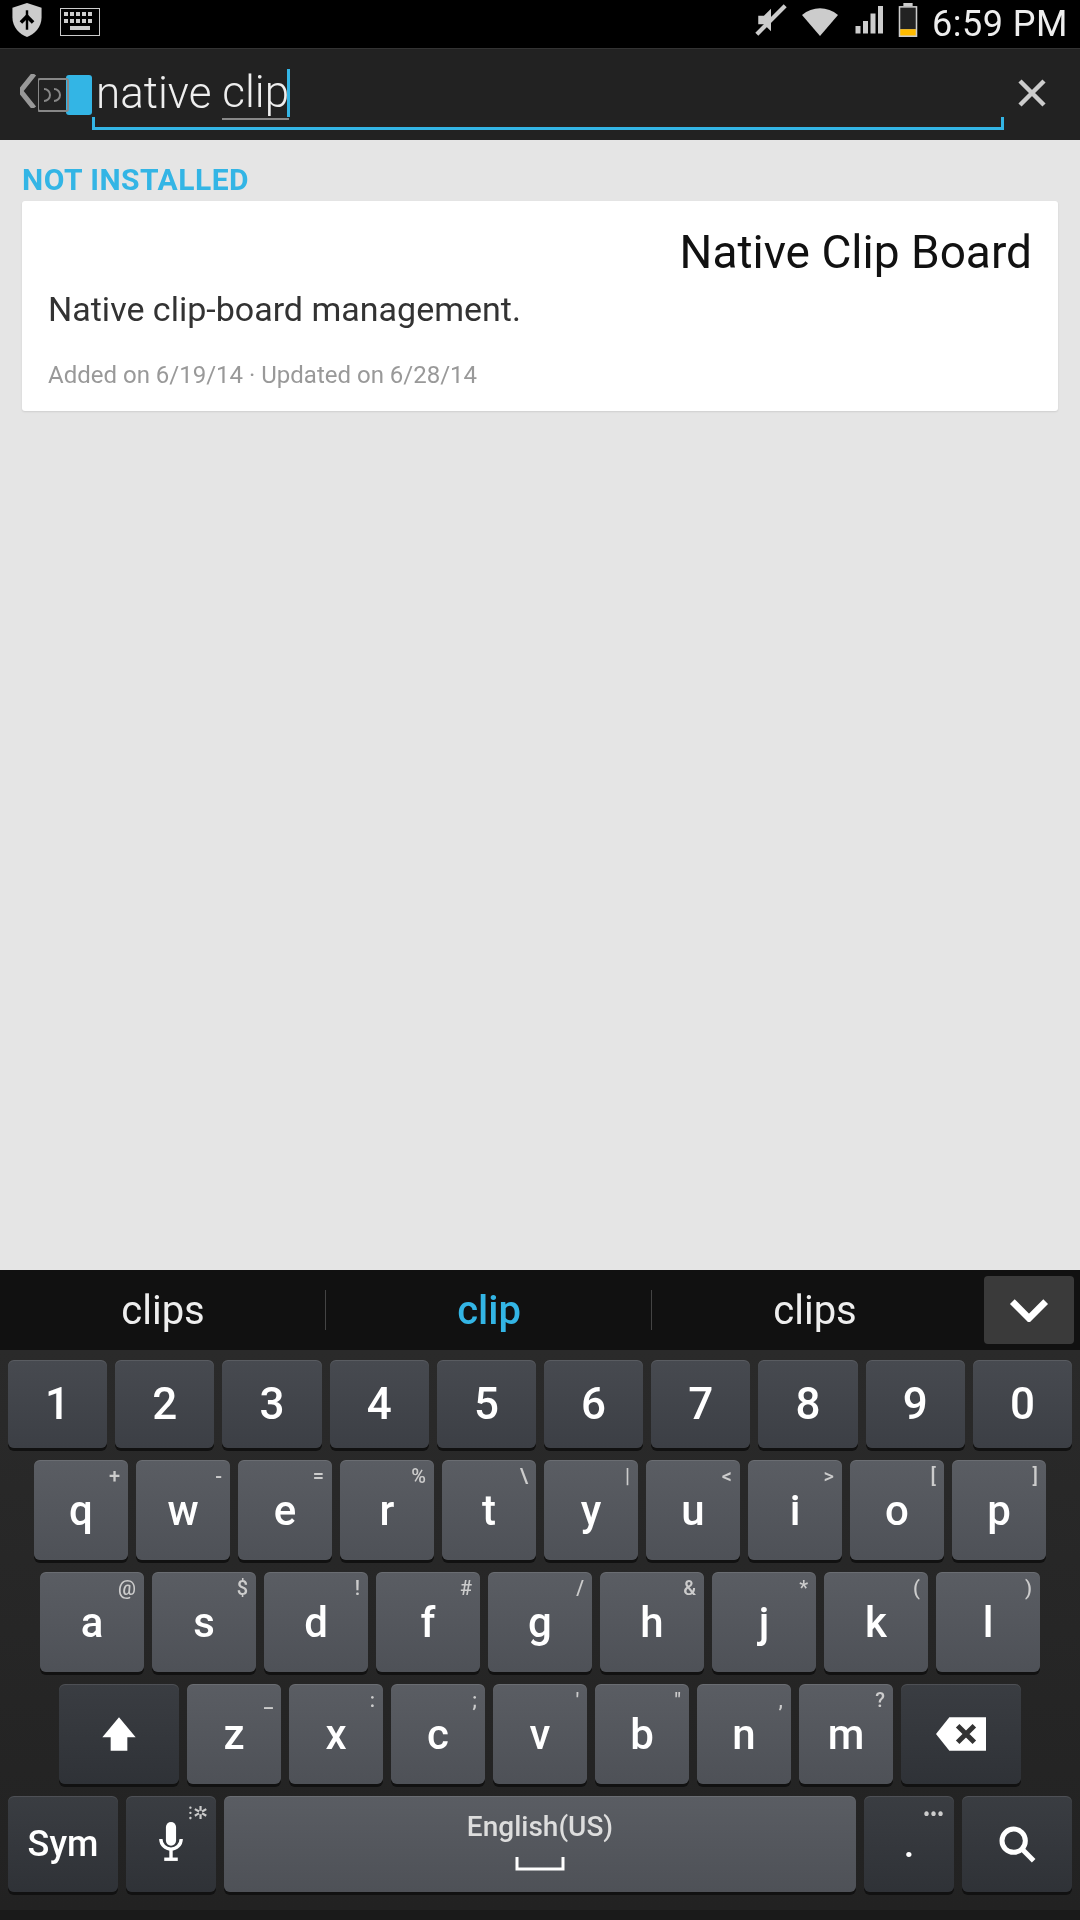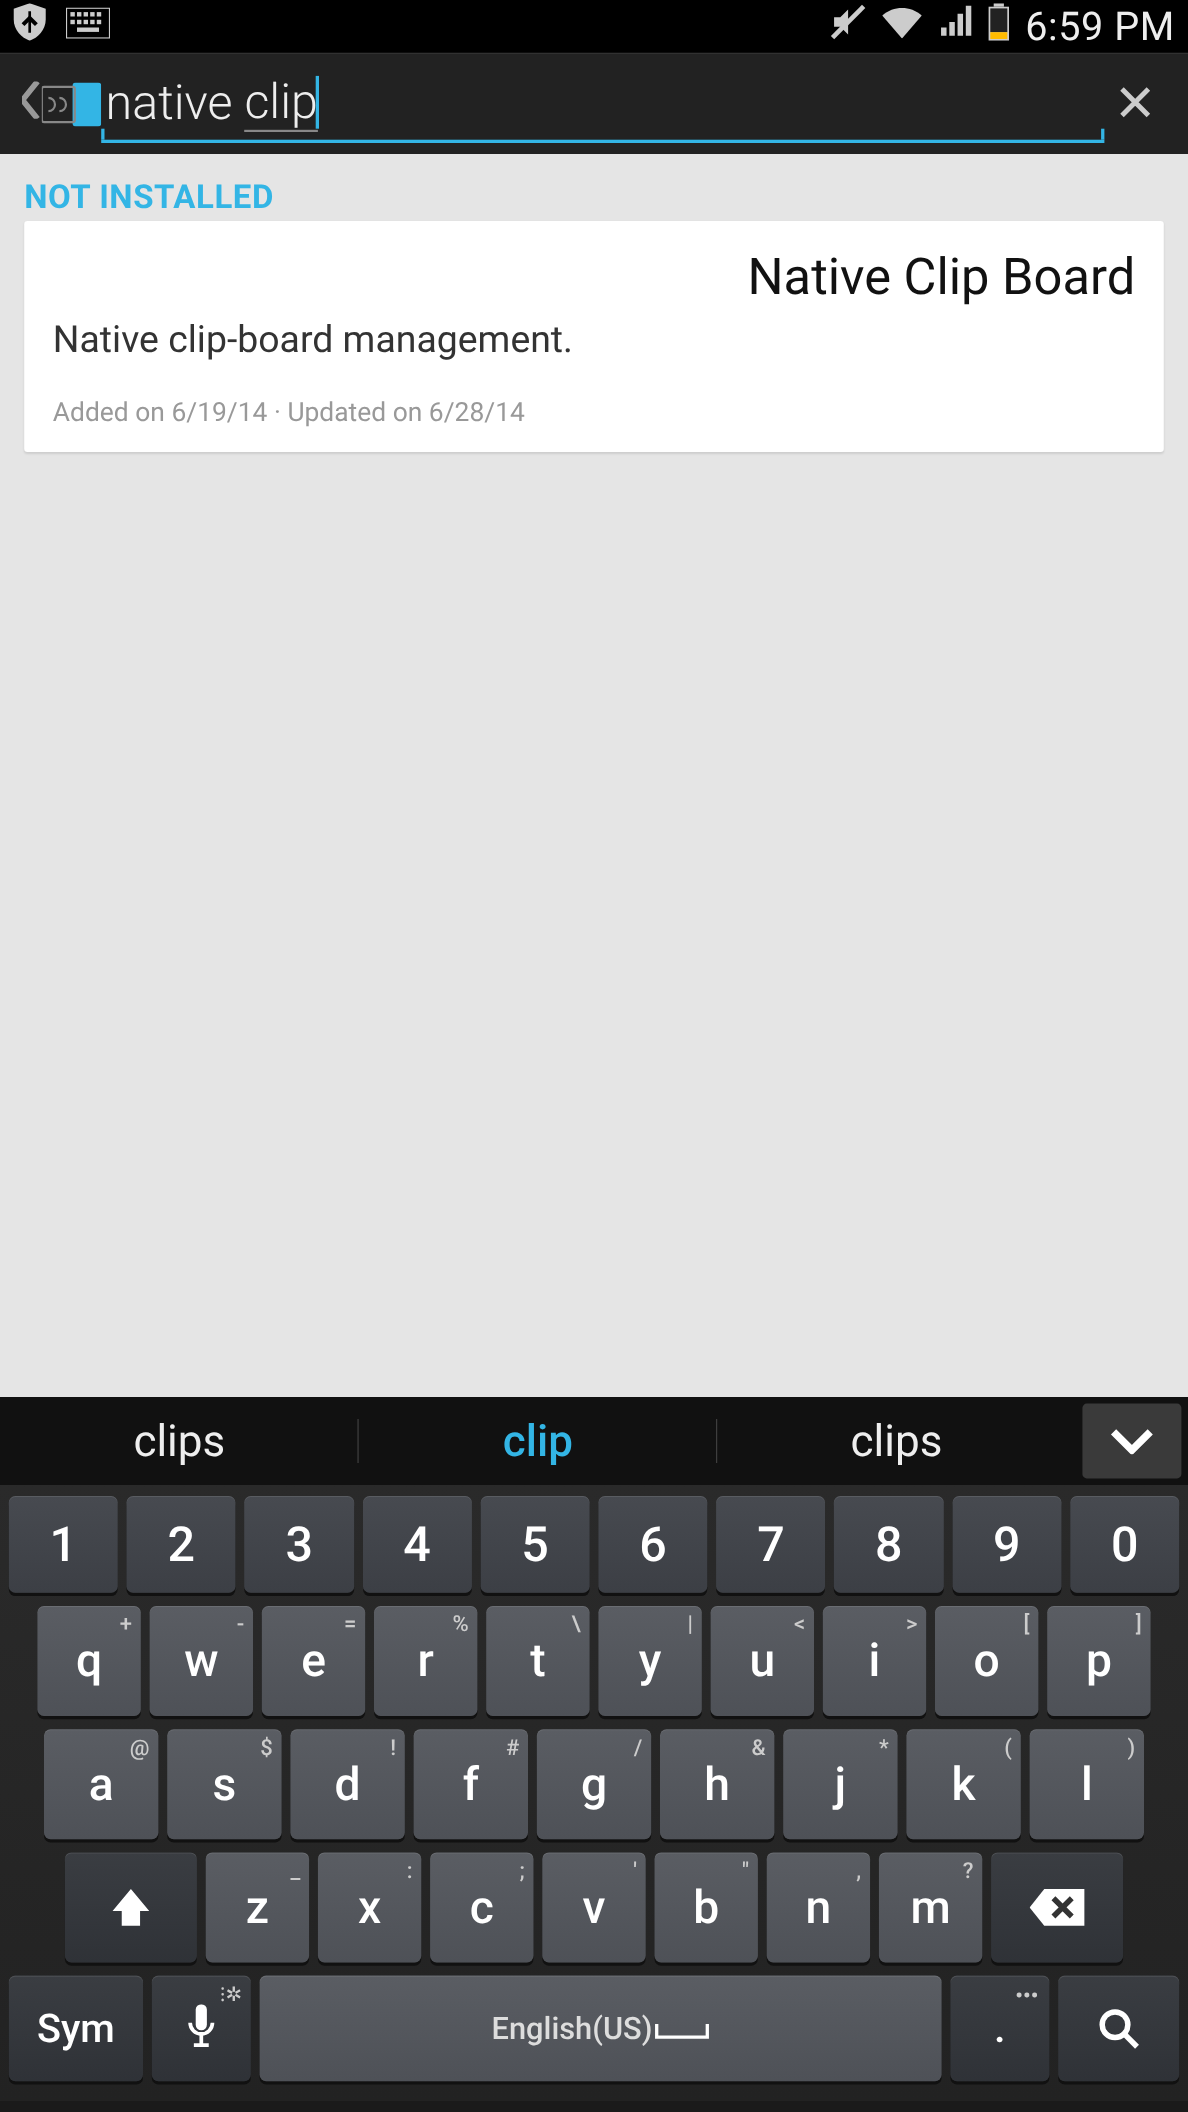--- a/index.html
+++ b/index.html
@@ -39,21 +39,21 @@
   .expand-btn { width:90px; background:#3a3a3a; display:flex; align-items:center; justify-content:center; margin:6px; border-radius:4px; }
   
   .key-rows { padding: 10px 8px 8px 8px; display:flex; flex-direction:column; gap:12px; background: linear-gradient(#2a2a2a,#222); height:calc(100% - 90px); }
   .key-row { display:flex; gap:8px; justify-content:center; }
   .key { background: linear-gradient(#5a5d63,#4e5157); color:#fff; border-radius:6px; display:flex; align-items:center; justify-content:center; font-size:42px; font-weight:500; box-shadow: 0 3px 0 #111, inset 0 1px 0 rgba(255,255,255,0.1); position:relative; }
   .key.num { width:72px; height:88px; background: linear-gradient(#474a50,#3c3f45); font-size:44px;}
   .key.letter { width:94px; height:100px; }
   .key.letter .hint { position:absolute; top:4px; right:8px; font-size:20px; color:#ccc; }
   .row3 .key.letter { width:104px; }
   .key.shift, .key.back, .key.sym, .key.mic, .key.dot, .key.search { background: linear-gradient(#3a3d42,#2f3237); }
-  .key.space { flex:1; background: linear-gradient(#5a5d63,#4e5157); font-size:28px; color:#ddd; flex-direction:row; gap:2px; height:96px; }
+  .key.space { flex:1; background: linear-gradient(#5a5d63,#4e5157); font-size:28px; color:#ddd; flex-direction:column; gap:2px; height:96px; }
   .key-row.r5 .key { height:96px; }
   .key-row.r4 .key { height:100px; }
   
 </style>
 </head>
 <body>
 
 <div class="status-bar">
   <div class="status-left">
     <span>
@@ -294,21 +294,21 @@
           </div>
         </div>
       <div class="key back" style="width:120px">
         <svg width="50" height="34" viewBox="0 0 30 20">
             <path fill="#fff" d="M8 0 L30 0 L30 20 L8 20 L0 10 Z"></path>
             <path d="M13 5 L23 15 M23 5 L13 15" stroke="#333" stroke-width="3"></path>
           </svg>
       </div>
     </div>
     <div class="key-row r5">
-      <div class="key sym" style="width:122px;font-size:36px">Sym</div>
+      <div class="key sym" style="width:110px;font-size:36px">Sym</div>
       <div class="key mic" style="width:90px;position:relative">
         <span style="position:absolute;top:4px;right:8px;font-size:18px;color:#ccc">⁝✲</span>
         <svg width="30" height="44" viewBox="0 0 16 26">
             <rect x="5" y="0" width="6" height="14" rx="3" fill="#fff"></rect>
             <path d="M2 10 A6 6 0 0 0 14 10" stroke="#fff" stroke-width="2" fill="none"></path>
             <line x1="8" y1="16" x2="8" y2="22" stroke="#fff" stroke-width="2"></line>
             <line x1="4" y1="22" x2="12" y2="22" stroke="#fff" stroke-width="2"></line>
           </svg>
       </div>
       <div class="key space">

